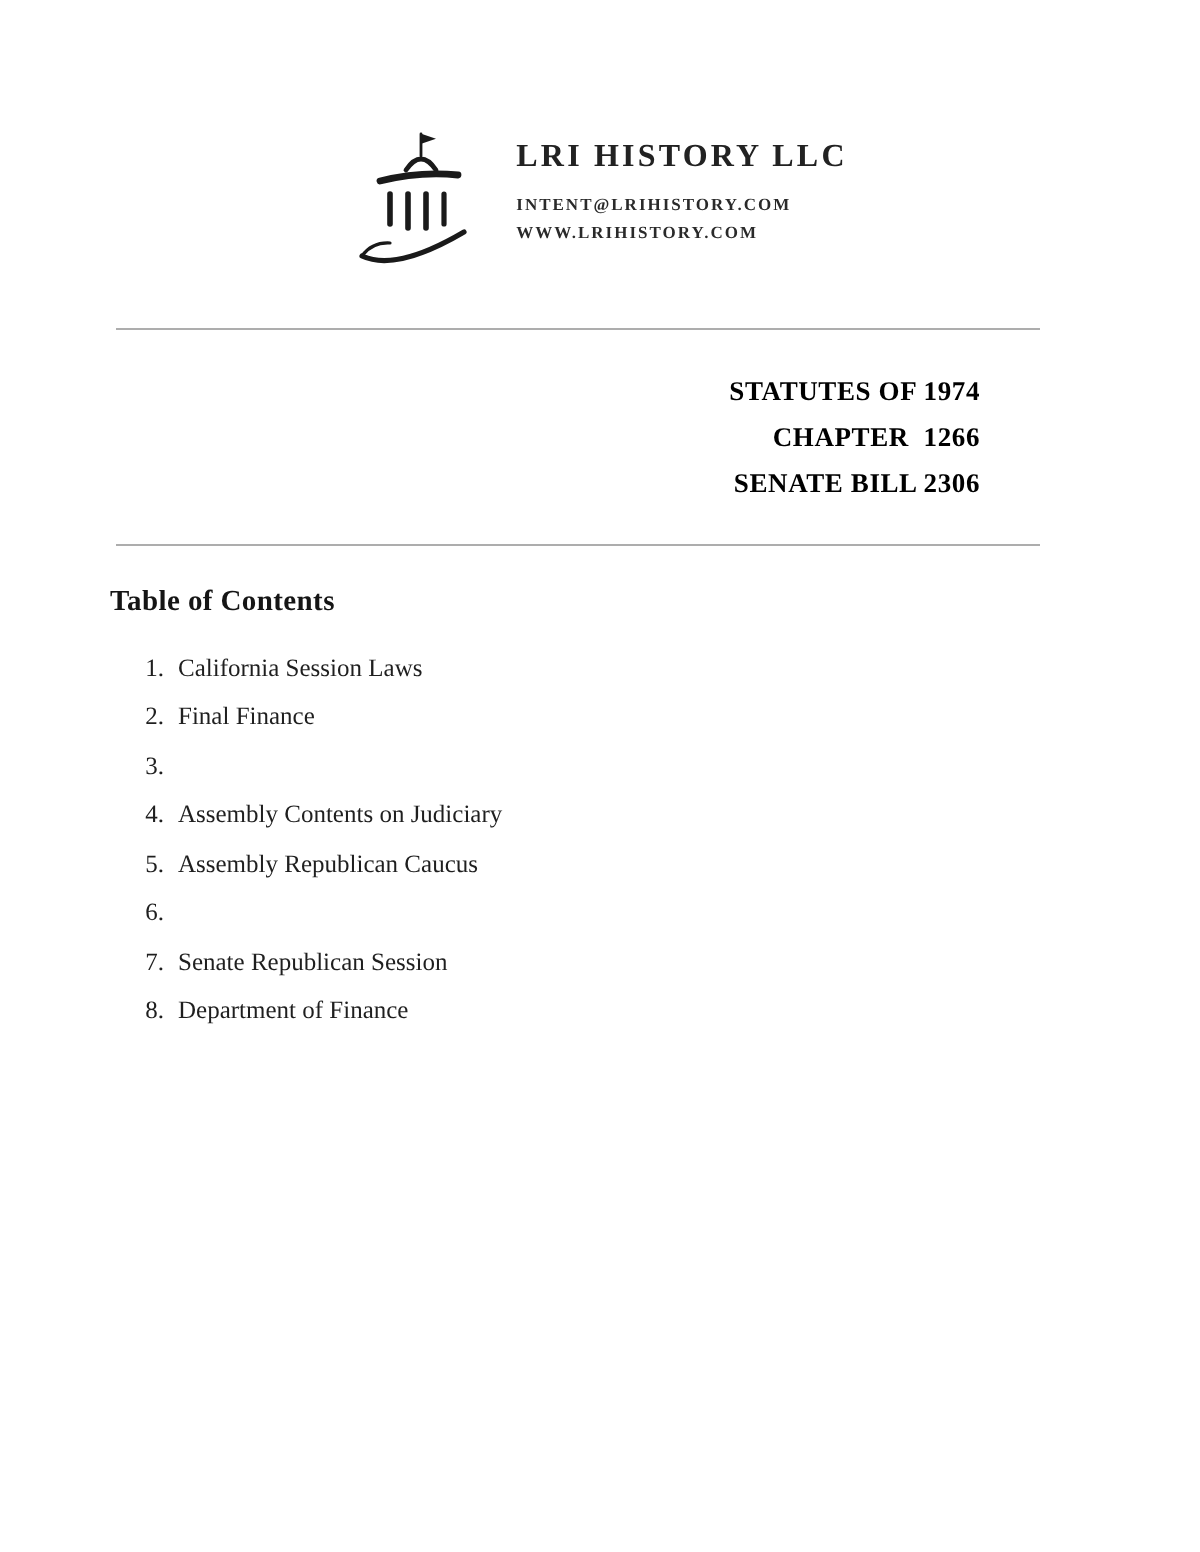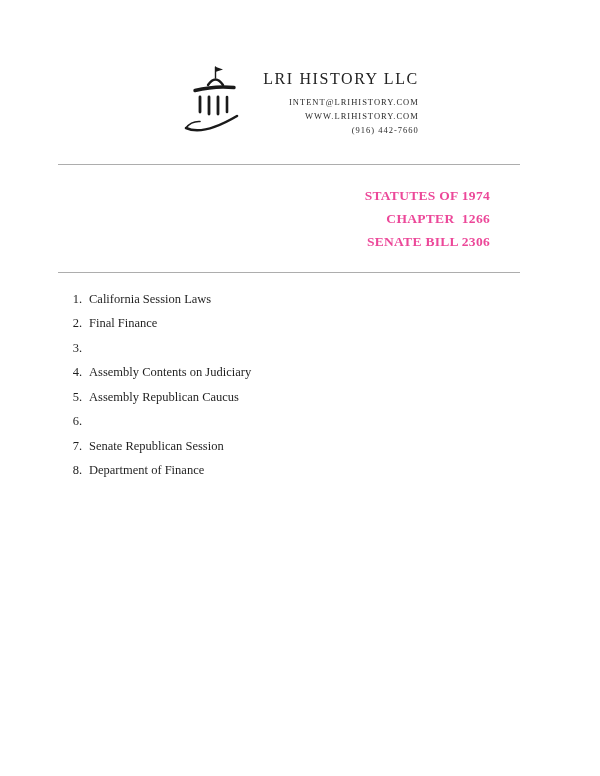--- a/index.html
+++ b/index.html
@@ -21,21 +21,21 @@
   
   .letterhead {
     display: flex;
     justify-content: center;
     align-items: flex-start;
     gap: 20px;
     padding-top: 60px;
   }
   .logo { width: 62px; height: 76px; flex: 0 0 auto; margin-top: 4px; }
   .logo svg { display: block; }
-  .letterhead-text { text-align: right; padding-top: 10px; }
+  .letterhead-text { text-align: left; padding-top: 10px; font-weight: bold; }
   .company {
     font-size: 16px;
     letter-spacing: 1.6px;
     color: #222;
     margin-bottom: 7px;
   }
   .contact {
     font-size: 8.5px;
     letter-spacing: 1px;
     line-height: 1.65;
@@ -52,21 +52,21 @@
   .rule-top { margin-top: 24px; }
   .rule-mid { }
 
   
   .reference {
     text-align: right;
     padding: 20px 110px 18px 0;
     font-weight: bold;
     font-size: 13.5px;
     letter-spacing: 0.3px;
-    color: #ec4899;
+    color: #000000;
   }
   .reference div {
     line-height: 1.7;
     white-space: pre;
   }
 
   
   .toc { padding: 20px 0 0 55px; }
   .toc-title {
     font-size: 14.5px;
@@ -113,35 +113,35 @@
         <line x1="46" y1="33" x2="46" y2="48" stroke-width="2.6"></line>
 
         <path d="M5 64 Q22 72 56 52" stroke-width="2.6"></path>
         <path d="M5 64 Q10 57 19 57.5" stroke-width="1.6"></path>
       </svg>
     </div>
     <div class="letterhead-text">
       <div class="company">LRI HISTORY LLC</div>
       <div class="contact">INTENT@LRIHISTORY.COM</div>
       <div class="contact">WWW.LRIHISTORY.COM</div>
-      <div class="contact">(916) 442-7660</div>
     </div>
   </header>
 
   <hr class="rule rule-top">
 
   <section class="reference">
     <div>STATUTES OF 1974</div>
     <div>CHAPTER  1266</div>
     <div>SENATE BILL 2306</div>
   </section>
 
   <hr class="rule rule-mid">
 
   <section class="toc">
+    <h1 class="toc-title">Table of Contents</h1>
     <ol class="toc-list">
       <li class="toc-item">
         <span class="num">1.</span>
         <span class="label">California Session Laws</span>
       </li>
       <li class="toc-item">
         <span class="num">2.</span>
         <span class="label">Final Finance</span>
       </li>
       <li class="toc-item">

